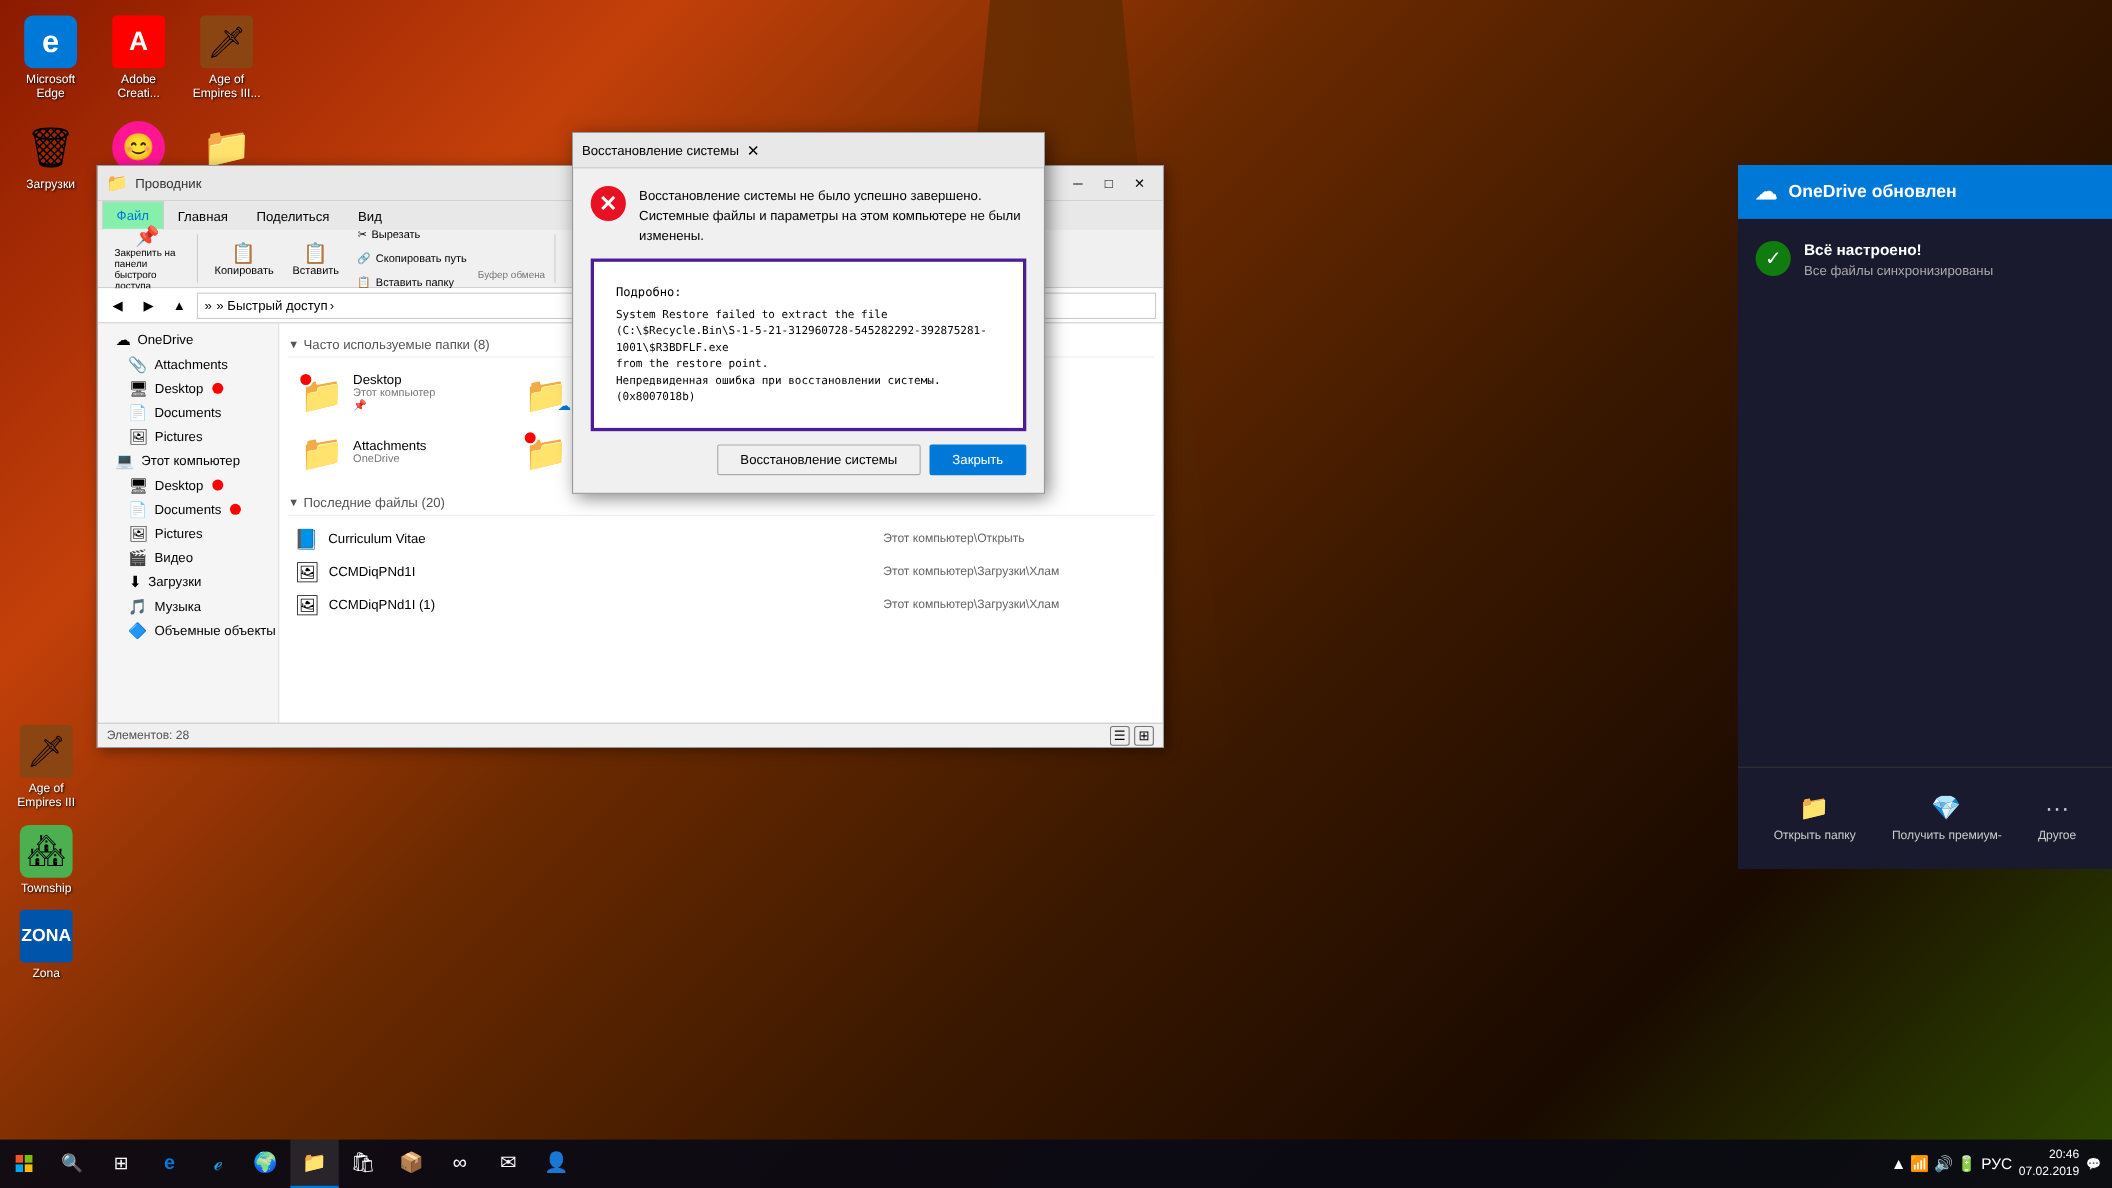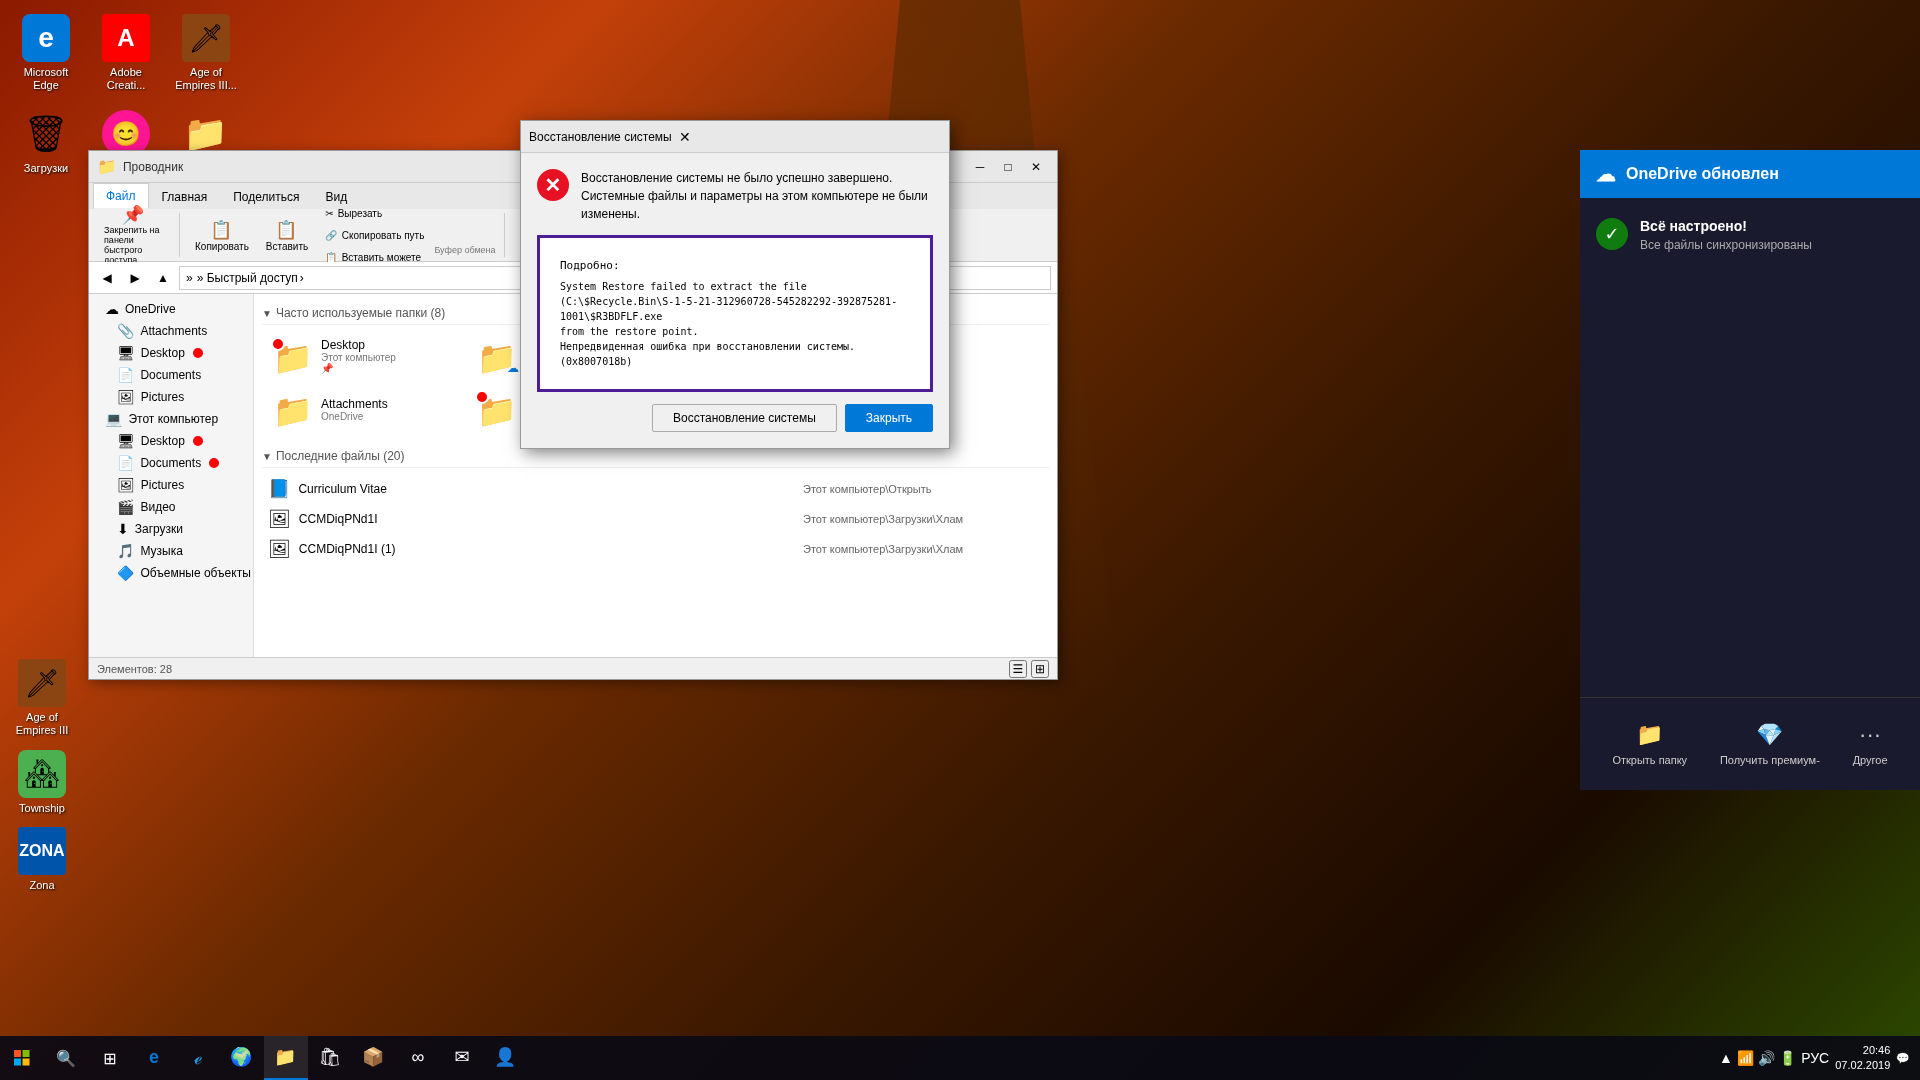--- a/index.html
+++ b/index.html
@@ -179,21 +179,21 @@
       padding: 0 12px;
       height: 26px;
       display: flex;
       align-items: center;
       font-size: 12px;
       cursor: pointer;
       border: 1px solid transparent;
       border-bottom: none;
     }
     .ribbon-tab.active {
-      background: #ffffff;
+      background: #86efac;
       border-color: #ccc;
       border-bottom: 1px solid #f0f0f0;
       color: #0078d7;
     }
     .ribbon-content {
       padding: 4px 8px;
       display: flex;
       align-items: center;
       gap: 4px;
       height: 52px;
@@ -699,21 +699,21 @@
             <button class="ribbon-btn" style="height:20px;flex-direction:row;gap:4px;min-width:auto;padding:2px 6px;">
               <span>✂</span>
               <span>Вырезать</span>
             </button>
             <button class="ribbon-btn" style="height:20px;flex-direction:row;gap:4px;min-width:auto;padding:2px 6px;">
               <span>🔗</span>
               <span>Скопировать путь</span>
             </button>
             <button class="ribbon-btn" style="height:20px;flex-direction:row;gap:4px;min-width:auto;padding:2px 6px;">
               <span>📋</span>
-              <span>Вставить можете</span>
+              <span>Вставить папку</span>
             </button>
           </div>
           <div style="font-size:9px;color:#777;align-self:flex-end;padding-bottom:2px;">Буфер обмена</div>
         </div>
         <div class="ribbon-section">
           <button class="ribbon-btn">
             <span class="ribbon-btn-icon">📂</span>
             <span>Переместить в</span>
           </button>
           <button class="ribbon-btn">

